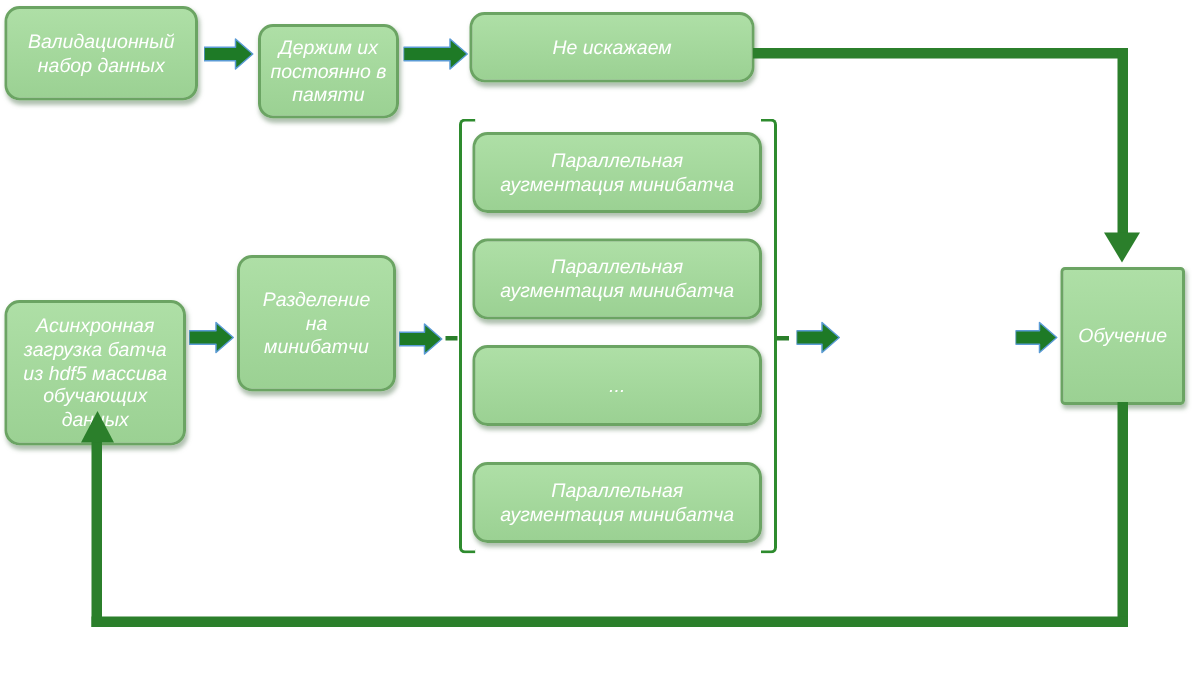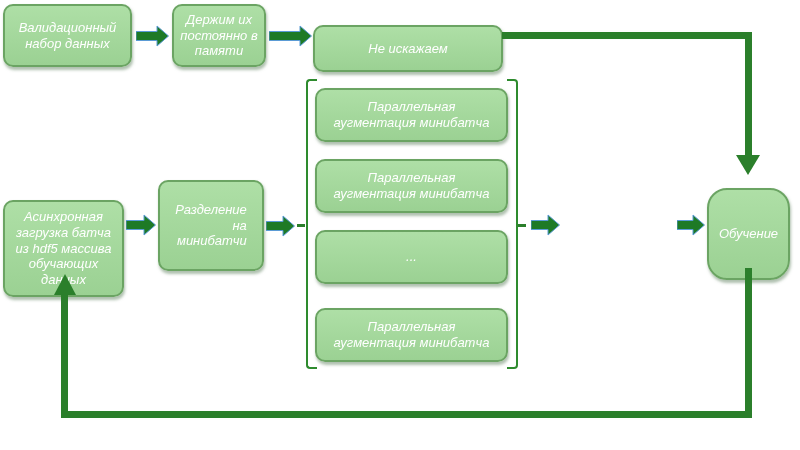--- a/index.html
+++ b/index.html
@@ -61,37 +61,37 @@
 </style>
 </head>
 <body>
 
 <div id="canvas">
 
   <div class="node" style="left:3px;top:4px;width:129px;height:63px;">
     <span class="lbl">Валидационный
 набор данных</span>
   </div>
-  <div class="node" style="left:172px;top:4px;width:94px;height:63px;">
+  <div class="node" style="left:172px;top:16px;width:94px;height:63px;">
     <span class="lbl">Держим их
 постоянно в
 памяти</span>
   </div>
-  <div class="node" style="left:313px;top:25px;width:190px;height:47px;">
+  <div class="node" style="left:313px;top:8px;width:190px;height:47px;">
     <span class="lbl">Не искажаем</span>
   </div>
 
   <div class="node" style="left:3px;top:176px;width:121px;height:97px;padding:2px 4px;margin-top:24px;">
     <span class="lbl">Асинхронная
 загрузка батча
 из hdf5 массива
 обучающих
 данных</span>
   </div>
-  <div class="node" style="left:158px;top:180px;width:106px;height:91px;text-align:right;">
+  <div class="node" style="left:158px;top:170px;width:106px;height:91px;">
     <span class="lbl">Разделение
 на
 минибатчи</span>
   </div>
 
   <div class="bracket bracket-left" style="left:306px;top:79px;"></div>
   <div class="bracket bracket-right" style="left:507px;top:79px;"></div>
 
   <div class="node" style="left:315px;top:88px;width:193px;height:54px;">
     <span class="lbl">Параллельная
@@ -102,21 +102,21 @@
 аугментация минибатча</span>
   </div>
   <div class="node" style="left:315px;top:230px;width:193px;height:54px;">
     <span class="lbl">...</span>
   </div>
   <div class="node" style="left:315px;top:308px;width:193px;height:54px;">
     <span class="lbl">Параллельная
 аугментация минибатча</span>
   </div>
 
-  <div class="node" style="left:707px;top:188px;width:83px;height:92px;border-radius:20px;">
+  <div class="node" style="left:707px;top:178px;width:83px;height:92px;border-radius:3px;">
     <span class="lbl">Обучение</span>
   </div>
 
   <svg class="blockarrow" style="left:136px;top:25px;" width="34" height="22">
     <path d="M0,6.5 H21 V1 L32.5,11 L21,21 V15.5 H0 Z"></path>
   </svg>
   <svg class="blockarrow" style="left:269px;top:25px;" width="44" height="22">
     <path d="M0,6.5 H31 V1 L42.5,11 L31,21 V15.5 H0 Z"></path>
   </svg>
   <svg class="blockarrow" style="left:126px;top:214px;" width="31" height="22">

